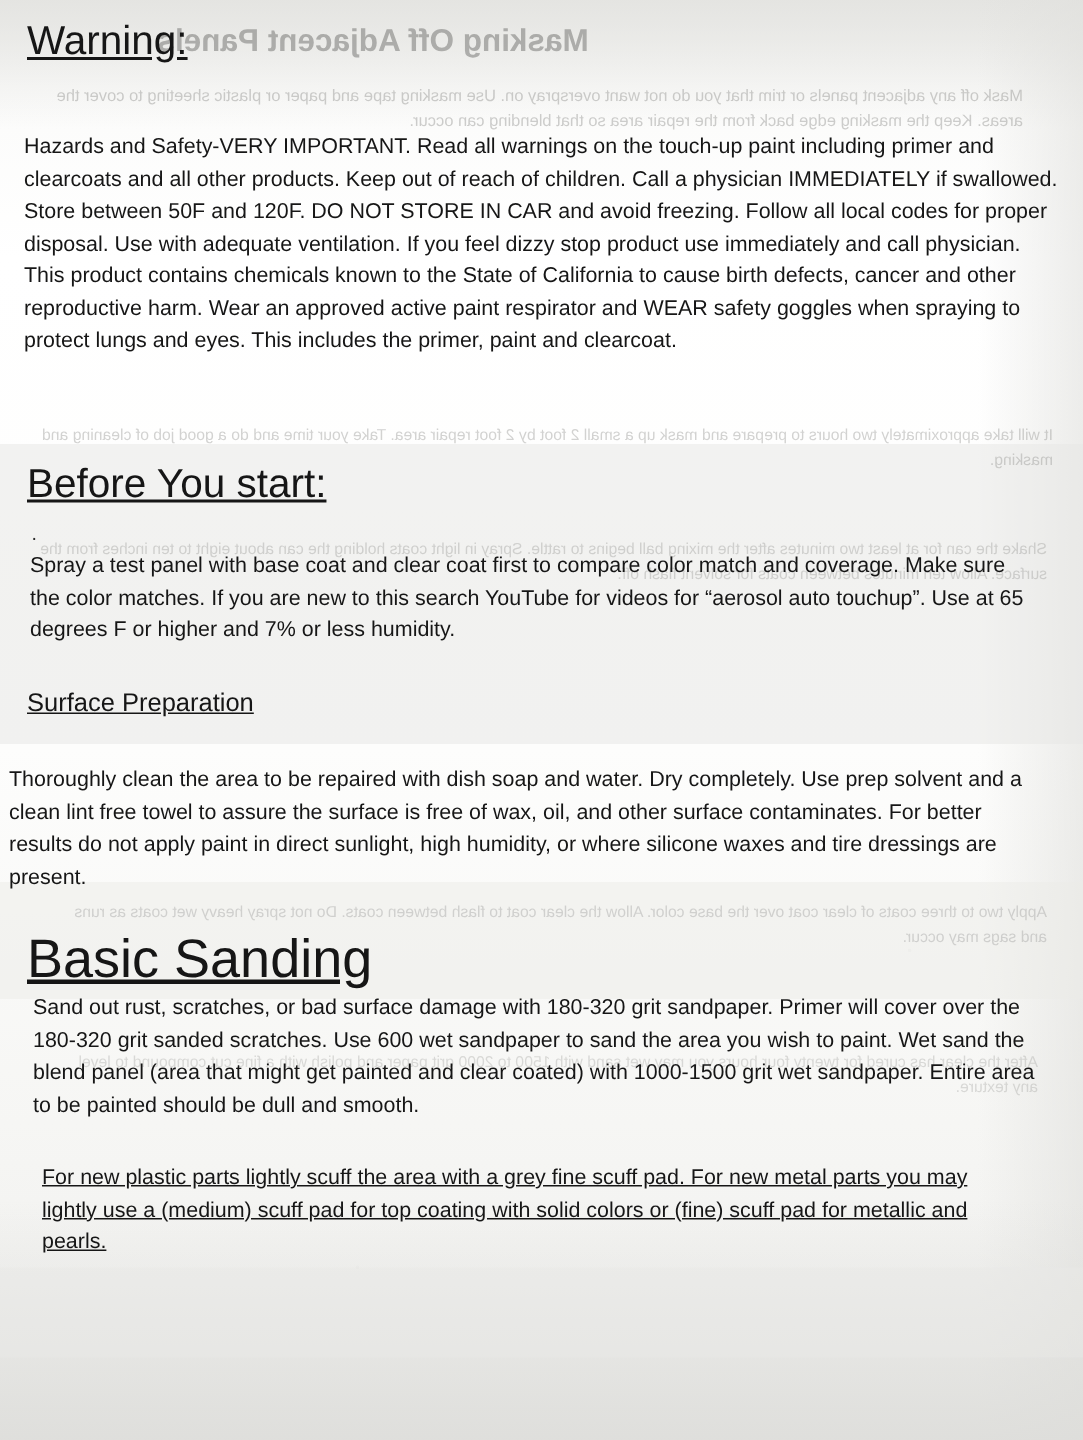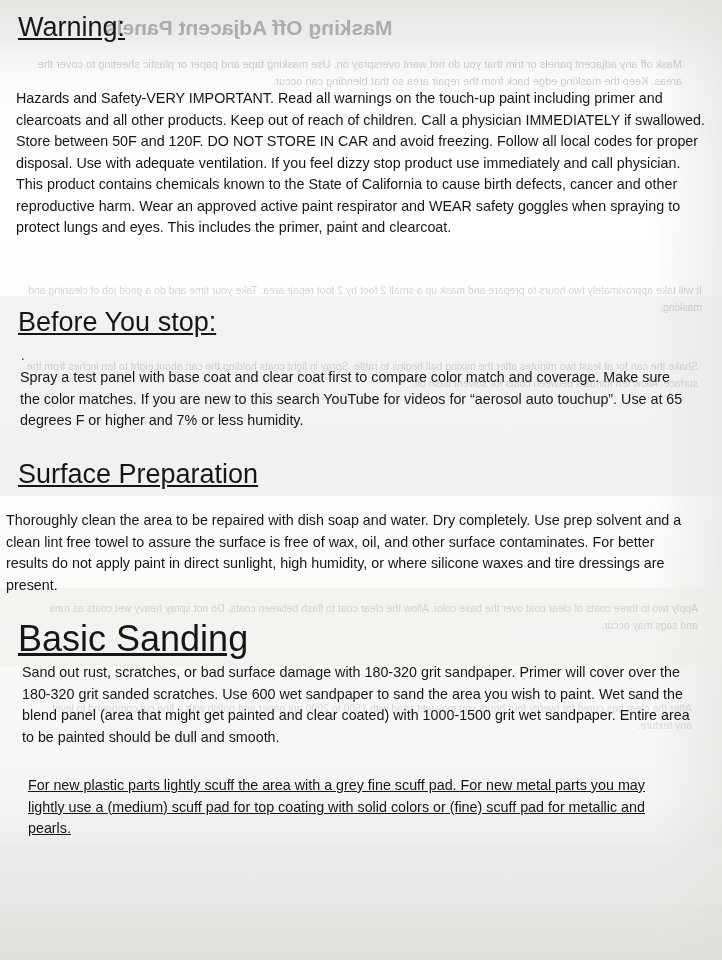--- a/index.html
+++ b/index.html
@@ -101,21 +101,21 @@
   }
   h1.section {
     margin: 0;
     font-weight: 400;
     color: #161616;
     font-family: "Liberation Sans", sans-serif;
     text-decoration: underline;
   }
   .sec-warning { position: absolute; left: 18px; top: 12px; font-size: 27px; }
   .sec-before  { position: absolute; left: 18px; top: 307px; font-size: 27px; }
-  .sec-surface { position: absolute; left: 18px; top: 459px; font-size: 27px; }
+  .sec-surface { position: absolute; left: 18px; top: 459px; font-size: 17px; }
   .sec-sanding { position: absolute; left: 18px; top: 618px; font-size: 36px; }
 
   p.body {
     position: absolute;
     margin: 0;
     font-size: 14.3px;
     line-height: 21.5px;
     color: #161616;
     font-family: "Liberation Sans", sans-serif;
   }
@@ -161,21 +161,21 @@
   <div class="bleed bleed-p2" style="width:680px">It will take approximately two hours to prepare and mask up a small 2 foot by 2 foot repair area. Take your time and do a good job of cleaning and masking.</div>
   <div class="bleed bleed-p3" style="width:672px">Shake the can for at least two minutes after the mixing ball begins to rattle. Spray in light coats holding the can about eight to ten inches from the surface. Allow ten minutes between coats for solvent flash off.</div>
   <div class="bleed bleed-p4" style="width:664px">Apply two to three coats of clear coat over the base color. Allow the clear coat to flash between coats. Do not spray heavy wet coats as runs and sags may occur.</div>
   <div class="bleed bleed-p5" style="width:650px">After the clear has cured for twenty four hours you may wet sand with 1500 to 2000 grit paper and polish with a fine cut compound to level any texture.</div>
 
   <div class="content">
 
     <h1 class="section sec-warning">Warning:</h1>
     <p class="body p-warning">Hazards and Safety-VERY IMPORTANT. Read all warnings on the touch-up paint including primer and clearcoats and all other products. Keep out of reach of children. Call a physician IMMEDIATELY if swallowed. Store between 50F and 120F. DO NOT STORE IN CAR and avoid freezing. Follow all local codes for proper disposal. Use with adequate ventilation. If you feel dizzy stop product use immediately and call physician. This product contains chemicals known to the State of California to cause birth defects, cancer and other reproductive harm. Wear an approved active paint respirator and WEAR safety goggles when spraying to protect lungs and eyes. This includes the primer, paint and clearcoat.</p>
 
-    <h1 class="section sec-before">Before You stop:</h1>
+    <h1 class="section sec-before">Before You start:</h1>
     <span class="tiny-dot">.</span>
     <p class="body p-before">Spray a test panel with base coat and clear coat first to compare color match and coverage. Make sure the color matches.  If you are new to this search YouTube for videos for “aerosol auto touchup”.  Use at 65 degrees F or higher and 7% or less humidity.</p>
 
     <h1 class="section sec-surface">Surface Preparation</h1>
     <p class="body p-surface">Thoroughly clean the area to be repaired with dish soap and water.  Dry completely. Use prep solvent and a clean lint free towel to assure the surface is free of wax, oil, and other surface contaminates. For better results do not apply paint in direct sunlight, high humidity, or where silicone waxes and tire dressings are present.</p>
 
     <h1 class="section sec-sanding">Basic Sanding</h1>
     <p class="body p-sand1">Sand out rust, scratches, or bad surface damage with 180-320 grit sandpaper. Primer will cover over the 180-320 grit sanded scratches. Use 600 wet sandpaper to sand the area you wish to paint. Wet sand the blend panel (area that might get painted and clear coated) with 1000-1500 grit wet sandpaper. Entire area to be painted should be dull and smooth.</p>
     <p class="body p-sand2">For new plastic parts lightly scuff the area with a grey fine scuff pad. For new metal parts you may lightly use a (medium) scuff pad for top coating with solid colors or (fine) scuff pad for metallic and pearls.</p>
 

